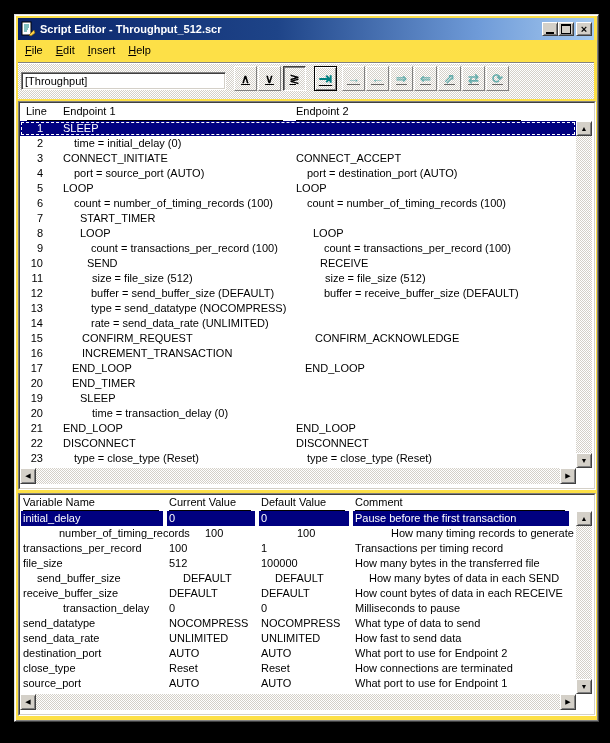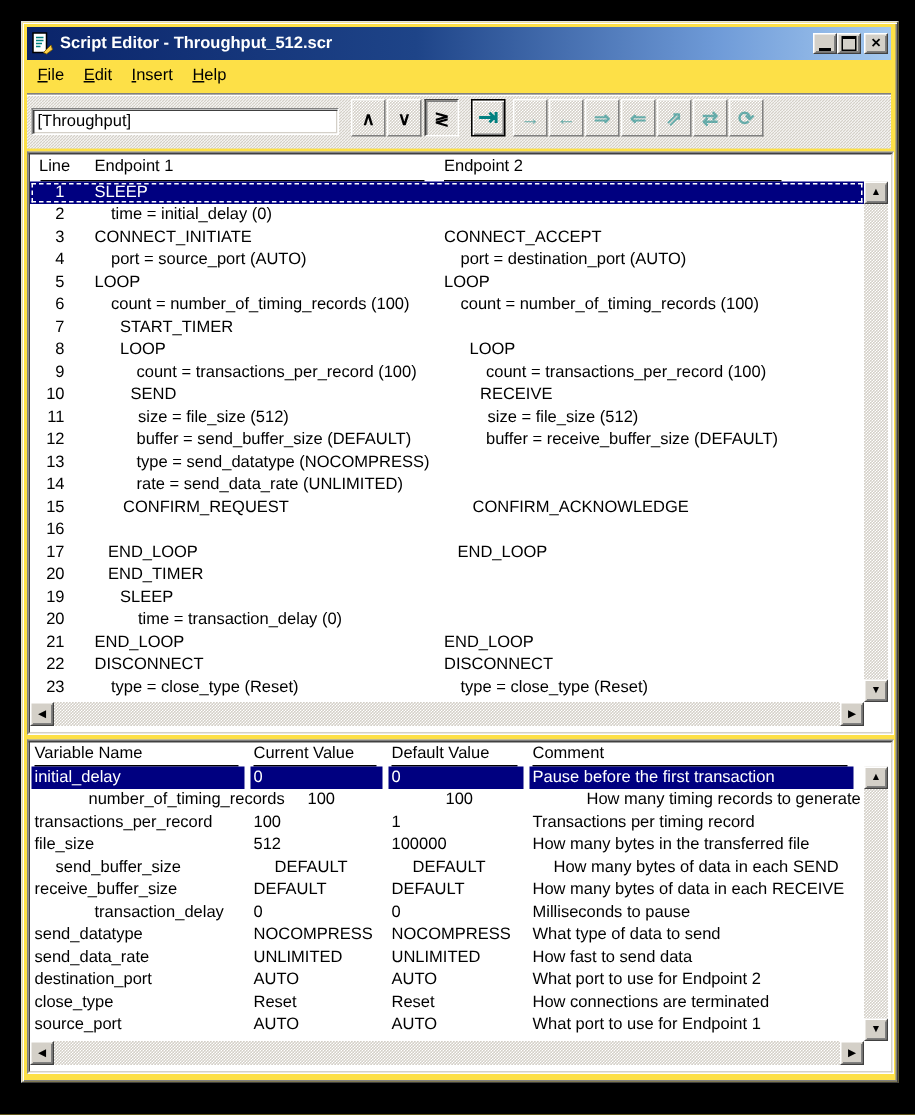--- a/index.html
+++ b/index.html
@@ -22,21 +22,21 @@
   .glyph-min{width:8px;height:2px;background:#000;margin-top:7px;}
   .glyph-max{width:8px;height:7px;border:1px solid #000;border-top:2px solid #000;}
   .glyph-close{font-size:11px;font-weight:bold;line-height:10px;color:#000;}
   
   .menubar{position:absolute;left:3px;top:26px;width:576px;height:19px;font-size:11px;}
   .menu-item{display:inline-block;padding:3px 6px 2px 6px;margin-left:1px;color:#000;}
   
   .dither{background-color:#d4d0c8;
     background-image:linear-gradient(45deg,#fff 25%,transparent 25%,transparent 75%,#fff 75%),
                      linear-gradient(45deg,#fff 25%,transparent 25%,transparent 75%,#fff 75%);
-    background-size:2px 2px;background-position:0 0,1px 1px;}
+    background-size:2px 2px;background-position:0 0,1px 1px;text-decoration:underline;}
   
   .toolbar{position:absolute;left:3px;top:47px;width:576px;height:36px;border-top:1px solid #808080;
            box-shadow:inset 0 1px 0 #fff;}
   .tb-input{position:absolute;left:3px;top:9px;width:197px;height:16px;background:#fff;font-size:11px;
             font-family:"Liberation Sans",sans-serif;padding:0 3px;
             border:1px solid;border-color:#808080 #fff #fff #808080;
             box-shadow:inset 1px 1px 0 #404040, inset -1px -1px 0 #d4d0c8;}
   .tbtn{position:absolute;top:3px;width:23px;height:25px;display:flex;align-items:center;justify-content:center;padding:0;}
   .tb-plain,.tb-faded{border:1px solid;border-color:#fff #808080 #808080 #fff;}
   .tb-pressed{border:1px solid;border-color:#404040 #fff #fff #404040;box-shadow:inset 1px 1px 0 #808080;}
@@ -211,20 +211,21 @@
               <span class="lnum">14</span>
               <span class="ep" style="left: 71px;">rate = send_data_rate (UNLIMITED)</span>
             </div>
             <div class="srow" style="top: 228px;">
               <span class="lnum">15</span>
               <span class="ep" style="left: 62px;">CONFIRM_REQUEST</span>
               <span class="ep" style="left: 295px;">CONFIRM_ACKNOWLEDGE</span>
             </div>
             <div class="srow" style="top: 243px;">
               <span class="lnum">16</span>
+              <span class="ep" style="left: 62px;">INCREMENT_TRANSACTION</span>
             </div>
             <div class="srow" style="top: 258px;">
               <span class="lnum">17</span>
               <span class="ep" style="left: 52px;">END_LOOP</span>
               <span class="ep" style="left: 285px;">END_LOOP</span>
             </div>
             <div class="srow" style="top: 273px;">
               <span class="lnum">20</span>
               <span class="ep" style="left: 52px;">END_TIMER</span>
             </div>
@@ -311,21 +312,21 @@
             <div class="vrow" style="top: 76px; margin-left: 14px;">
               <span class="vcell" style="left: 1px; width: 140px;">send_buffer_size</span>
               <span class="vcell" style="left: 147px; width: 86px;">DEFAULT</span>
               <span class="vcell" style="left: 239px; width: 88px;">DEFAULT</span>
               <span class="vcell" style="left: 333px; width: 214px;">How many bytes of data in each SEND</span>
             </div>
             <div class="vrow" style="top: 91px;">
               <span class="vcell" style="left: 1px; width: 140px;">receive_buffer_size</span>
               <span class="vcell" style="left: 147px; width: 86px;">DEFAULT</span>
               <span class="vcell" style="left: 239px; width: 88px;">DEFAULT</span>
-              <span class="vcell" style="left: 333px; width: 214px;">How many bytes of data in each RECEIVE</span>
+              <span class="vcell" style="left: 333px; width: 214px;">How count bytes of data in each RECEIVE</span>
             </div>
             <div class="vrow" style="top: 106px;">
               <span class="vcell" style="left: 1px; width: 140px; margin-left: 40px;">transaction_delay</span>
               <span class="vcell" style="left: 147px; width: 86px;">0</span>
               <span class="vcell" style="left: 239px; width: 88px;">0</span>
               <span class="vcell" style="left: 333px; width: 214px;">Milliseconds to pause</span>
             </div>
             <div class="vrow" style="top: 121px;">
               <span class="vcell" style="left: 1px; width: 140px;">send_datatype</span>
               <span class="vcell" style="left: 147px; width: 86px;">NOCOMPRESS</span>

